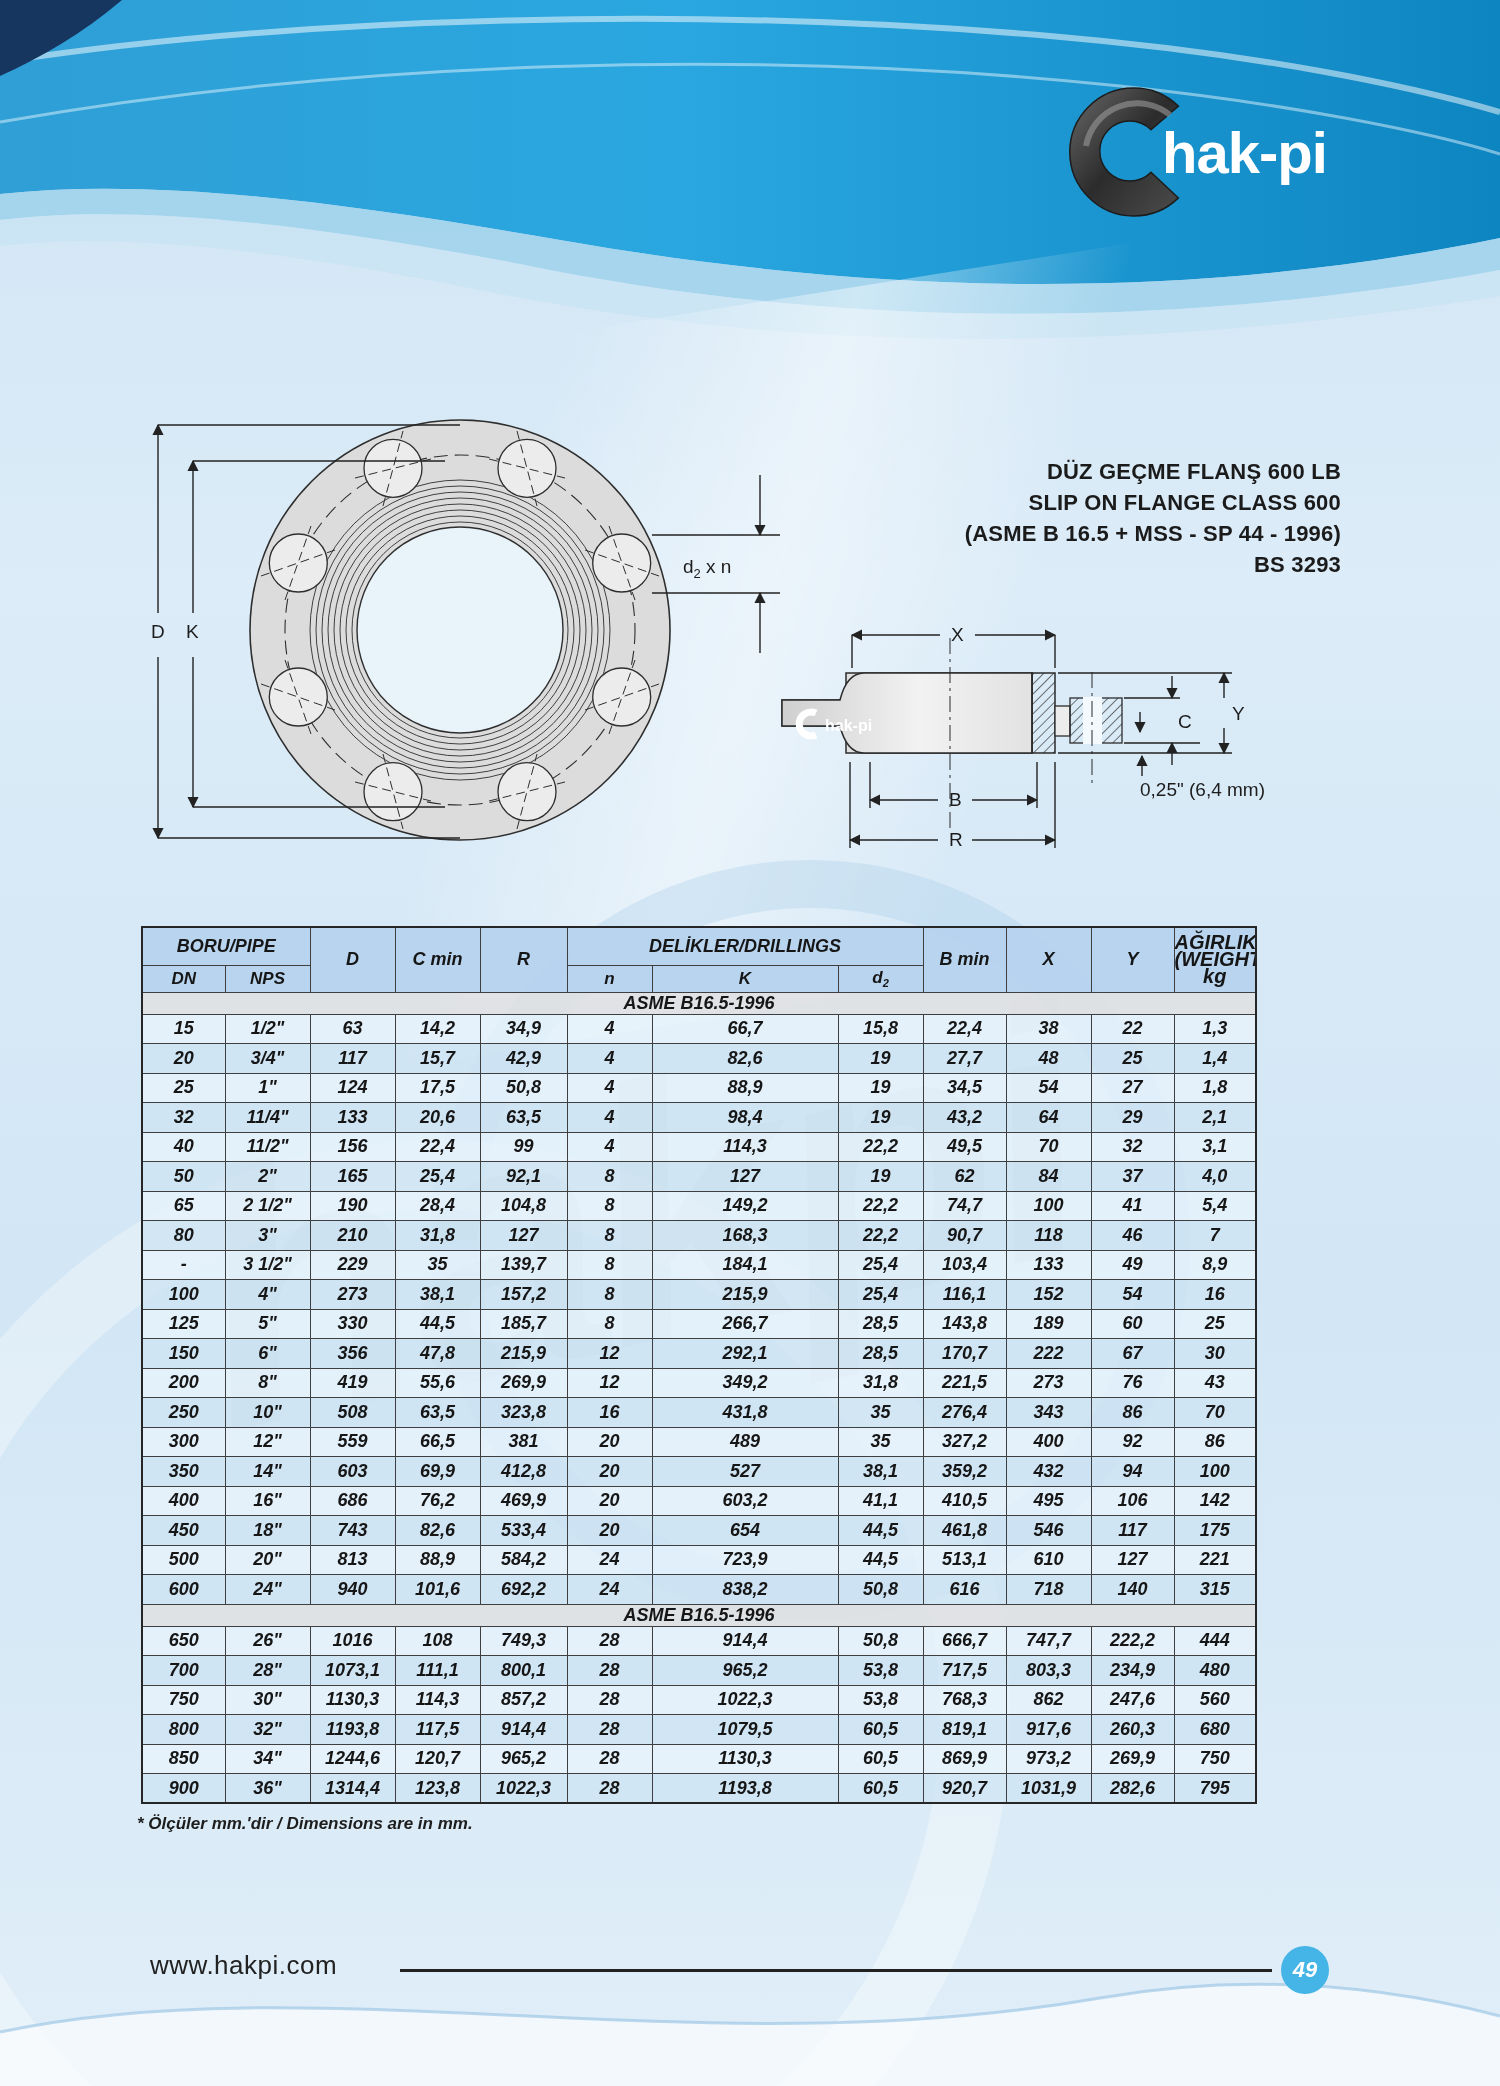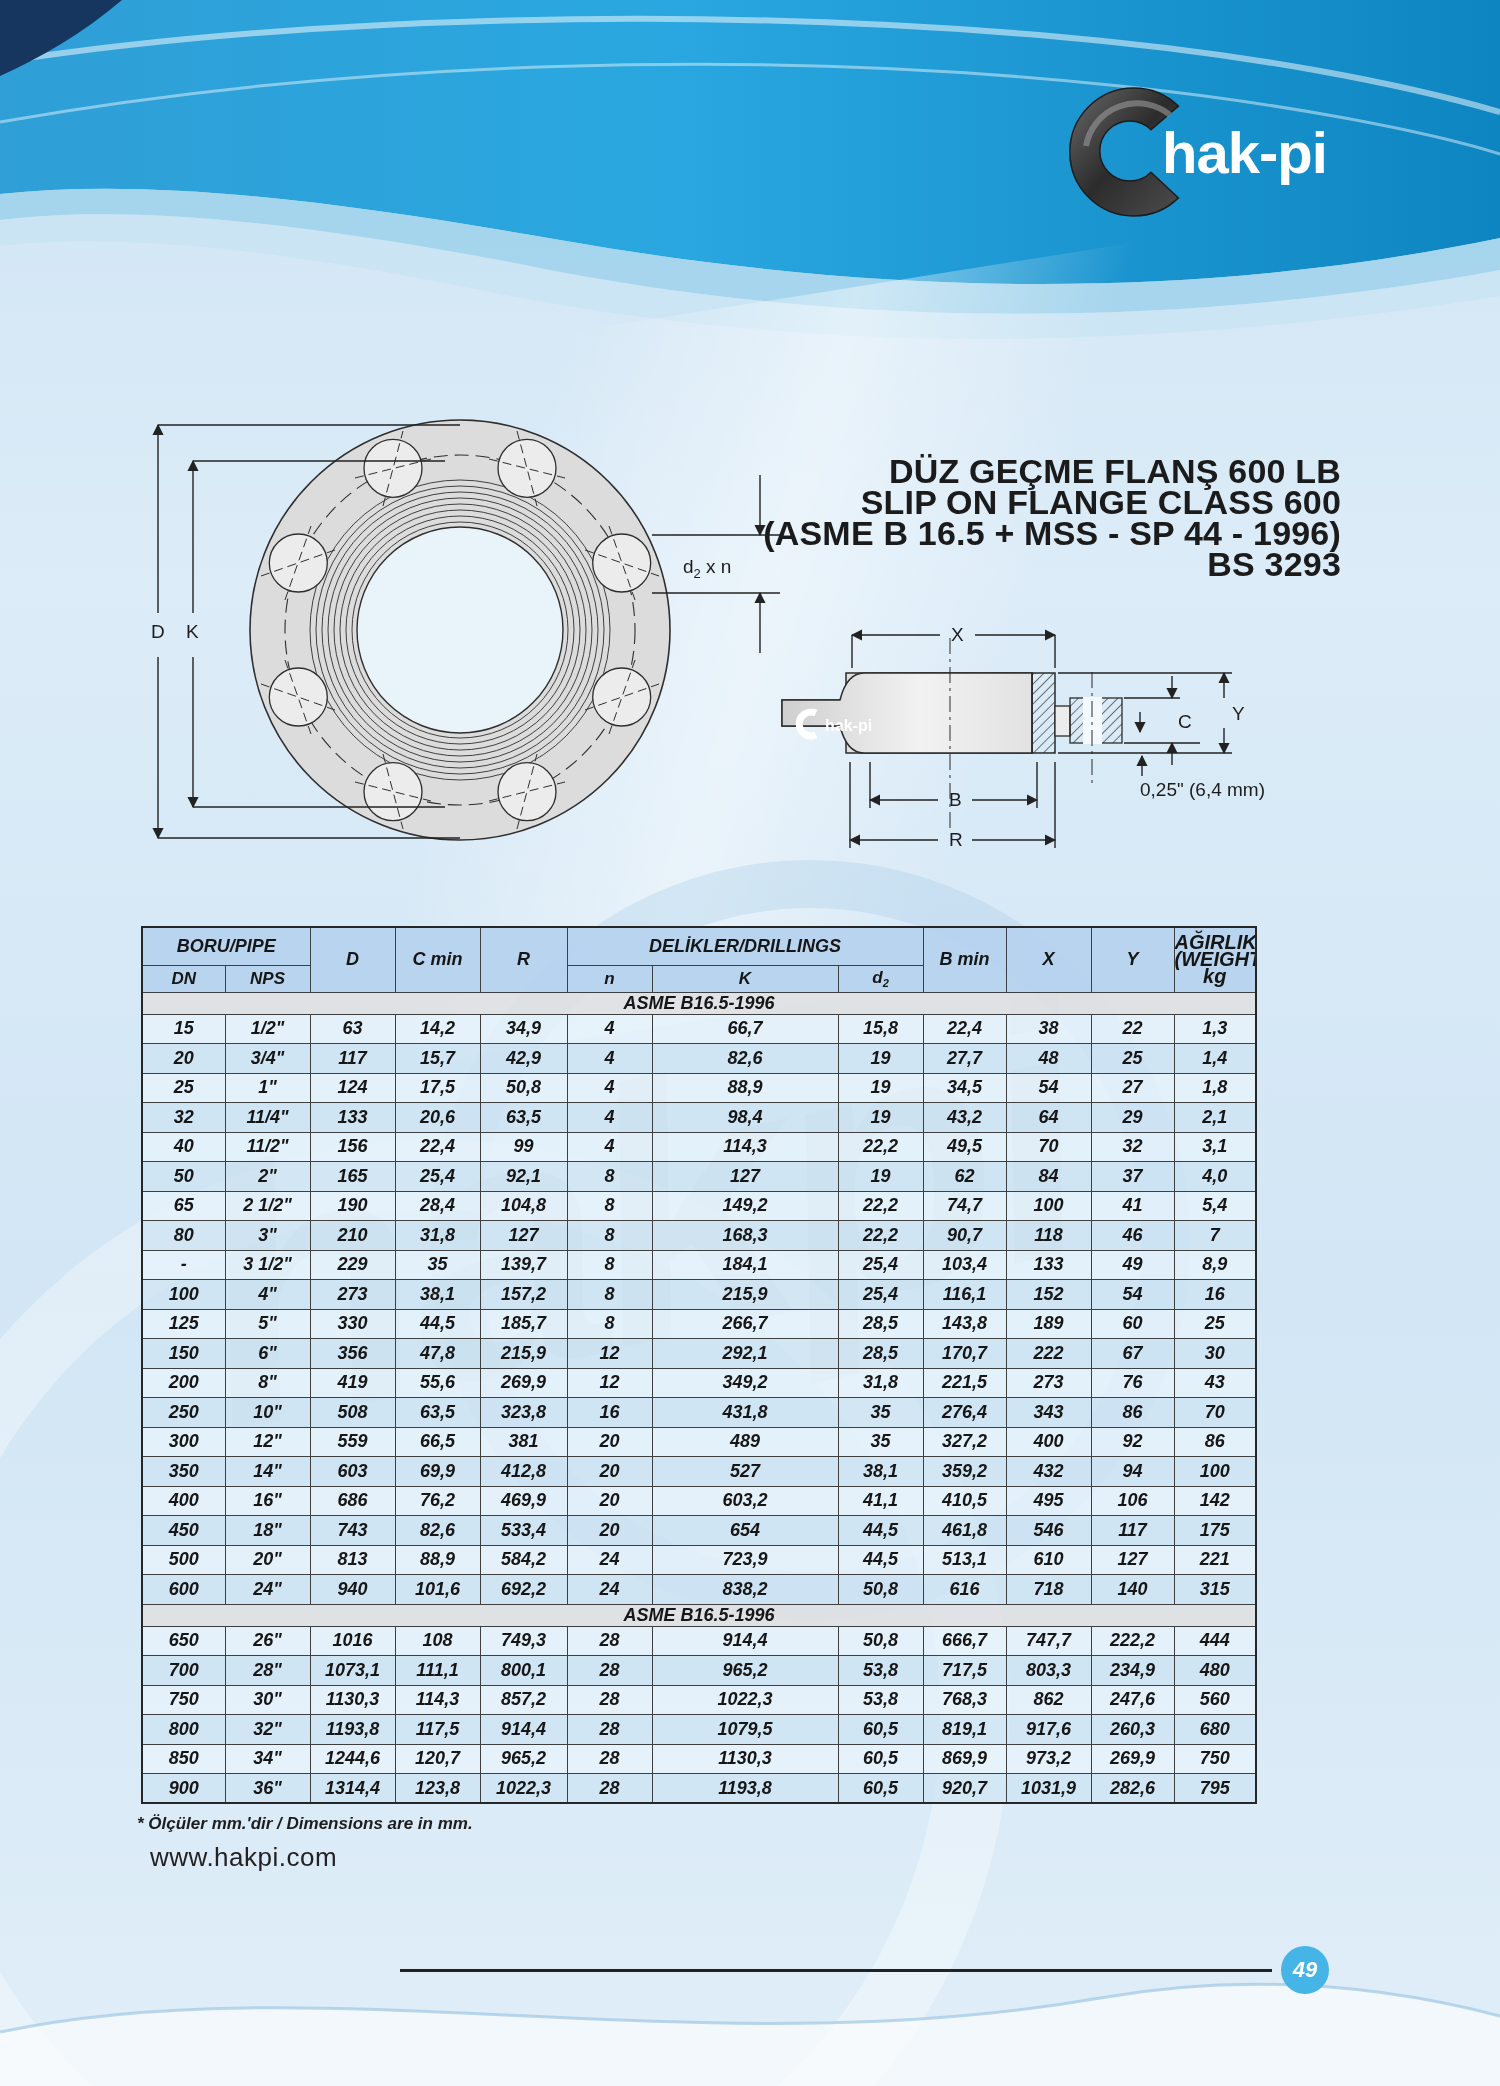--- a/index.html
+++ b/index.html
@@ -18,21 +18,21 @@
                transform:rotate(-9deg); }
   .watermark { position:absolute; left:190px; top:1010px; z-index:2; font-size:360px; font-weight:bold; font-style:italic;
                letter-spacing:-10px; color:rgba(140,158,175,.20); transform:rotate(-12deg); white-space:nowrap; }
   .bottom-wave { position:absolute; bottom:0; left:0; z-index:1; }
 
   
   .logo { position:absolute; left:1050px; top:70px; z-index:3; }
 
   
   .title-block { position:absolute; top:456px; right:159px; z-index:3; text-align:right;
-                 font-size:34px; line-height:31px; font-weight:bold; color:#1b1b1b; letter-spacing:.2px; }
+                 font-size:22px; line-height:31px; font-weight:bold; color:#1b1b1b; letter-spacing:.2px; }
 
   
   .front-view { position:absolute; left:115px; top:395px; z-index:3; }
   .section-view { position:absolute; left:780px; top:580px; z-index:3; }
   .dim { stroke:#222; stroke-width:1.4; fill:none; }
   .dimtxt { font-size:19px; fill:#1d1d1d; }
 
   
   .spec-table { position:absolute; left:141px; top:926px; z-index:3; width:1114px;
                 border-collapse:collapse; table-layout:fixed;
@@ -46,21 +46,21 @@
   .hdr-small { font-size:20px; line-height:17px;font-style:italic; }
   .section-band td { height:16px; background:rgba(224,225,227,.92); font-size:18px; }
   .data-row td { height:29.5px; font-size:18px; }
   .data-row.odd td { background:rgba(231,243,251,.82); }
   .data-row.even td { background:rgba(206,228,243,.82); }
   sub { font-size:11px; }
 
   
   .footnote { position:absolute; left:137px; top:1814px; z-index:3; font-size:17px; font-weight:bold;
               font-style:italic; color:#1d1d1d; }
-  .footer-url { position:absolute; left:150px; top:1842px; z-index:3; font-size:26px; color:#222; letter-spacing:.5px; }
+  .footer-url { position:absolute; left:150px; top:1950px; z-index:3; font-size:26px; color:#222; letter-spacing:.5px; }
   .footer-line { position:absolute; left:400px; top:1969px; width:872px; height:3px; background:#222; z-index:3; }
   .page-badge { position:absolute; left:1281px; top:1946px; width:48px; height:48px; border-radius:50%;
                 background:#45b4e7; color:#fff; font-size:22px; font-weight:bold; font-style:italic;
                 display:flex; align-items:center; justify-content:center; z-index:3; }
 </style>
 </head>
 <body>
 
 <div class="page">
 

